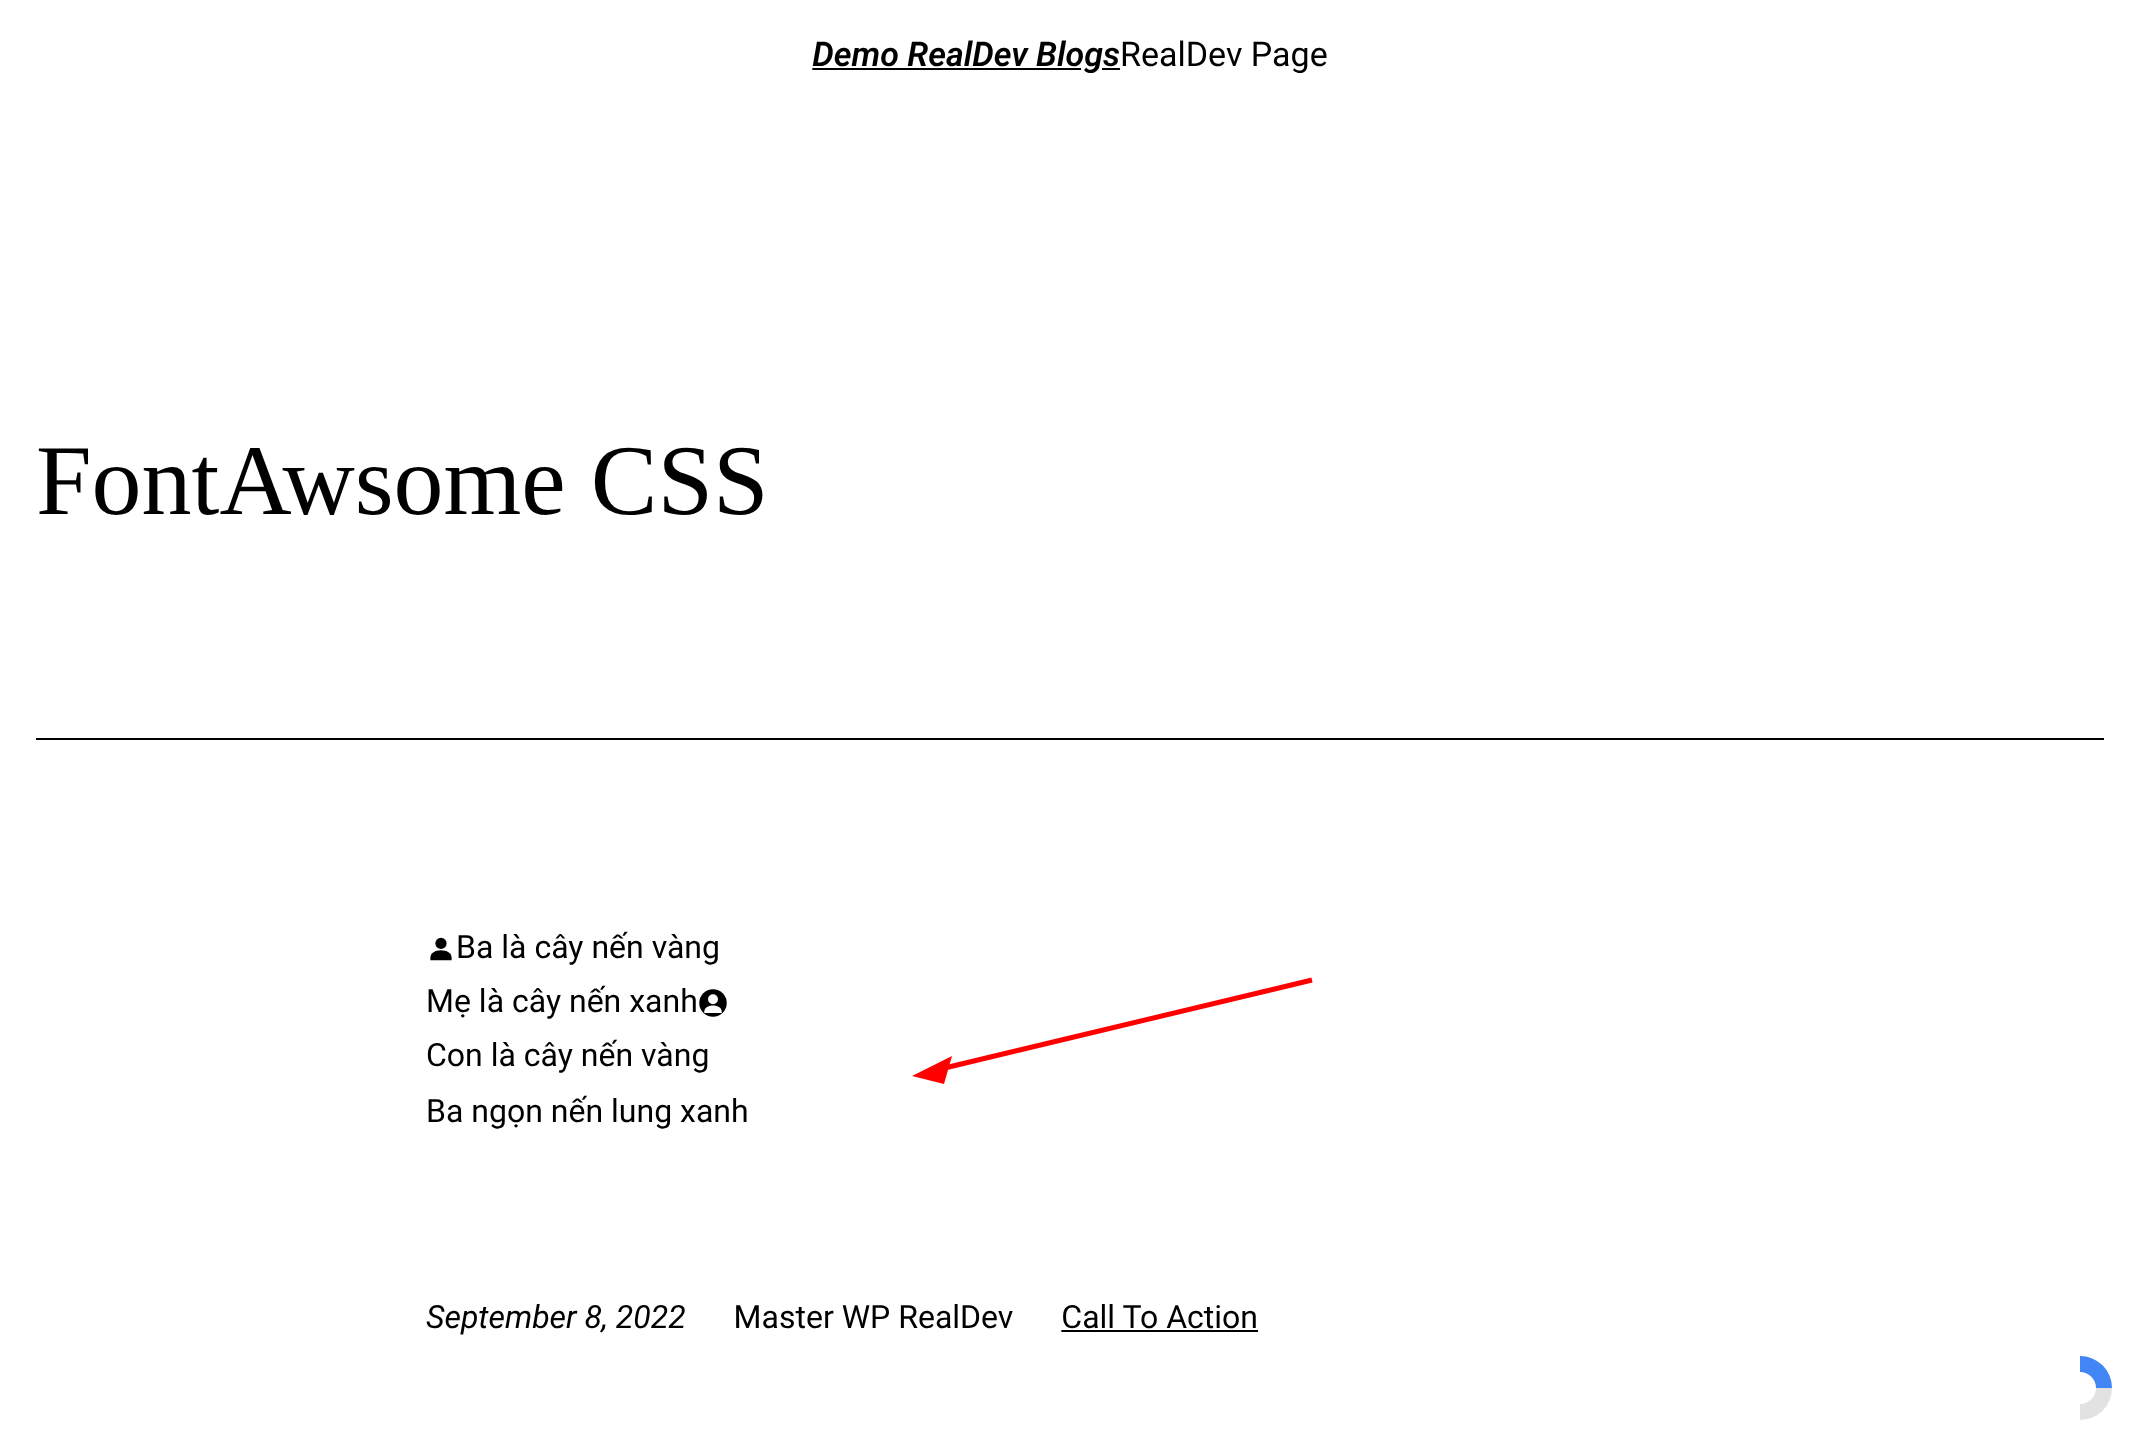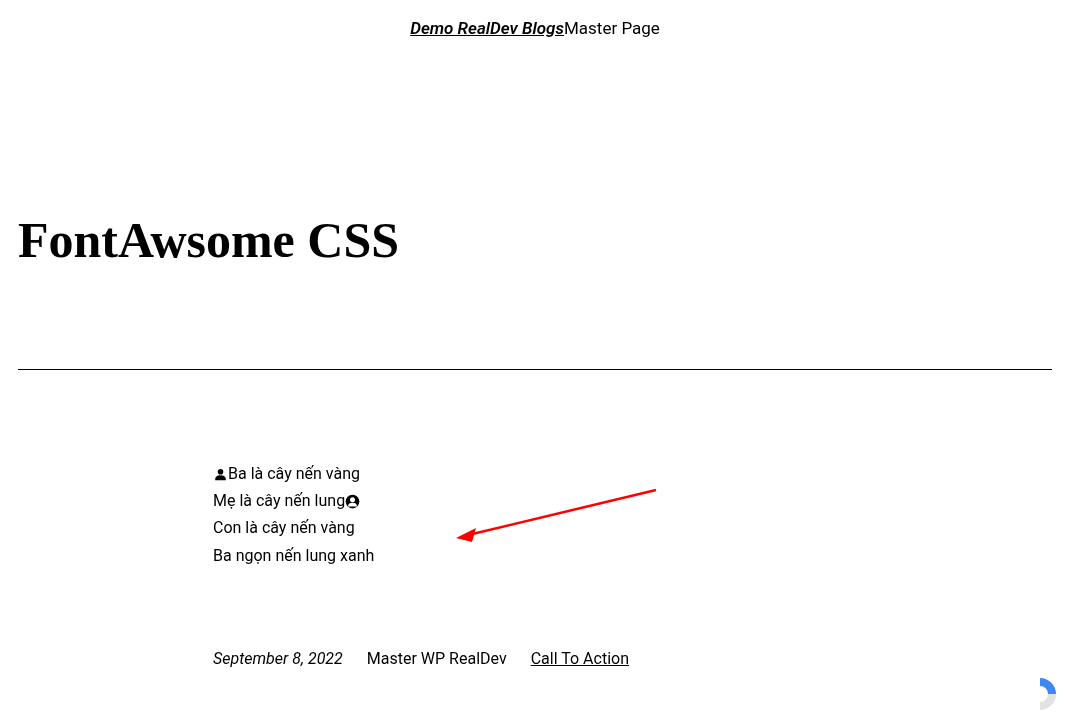--- a/index.html
+++ b/index.html
@@ -30,21 +30,21 @@
     }
     .nav-link {
       font-size: 17px;
       cursor: pointer;
     }
     .main {
       padding: 0 18px;
     }
     .page-title {
       font-family: Georgia, "Times New Roman", serif;
-      font-weight: 700;
+      font-weight: 400;
       font-size: 50px;
       margin-top: 155px;
       margin-bottom: 100px;
     }
     .divider {
       border: none;
       border-top: 1px solid #000;
       margin: 0 0 90px 0;
     }
     .content {
@@ -92,38 +92,38 @@
       bottom: 6px;
       width: 40px;
       height: 36px;
     }
   </style>
 </head>
 <body>
 
 <div class="header">
   <a class="site-title">Demo RealDev Blogs</a>
-  <a class="nav-link">Master Page</a>
+  <a class="nav-link">RealDev Page</a>
 </div>
 
 <div class="main">
   <h1 class="page-title">FontAwsome CSS</h1>
   <hr class="divider">
 
   <div class="content">
     <span class="content-line">
       <span class="icon">
         <svg width="15" height="15" viewBox="0 0 24 24" fill="#000">
             <circle cx="12" cy="7.5" r="4.5"></circle>
             <path d="M12 13c-4.5 0-8.5 2.2-8.5 6v2h17v-2c0-3.8-4-6-8.5-6z"></path>
           </svg>
       </span><span>Ba là cây nến vàng</span>
     </span>
     <span class="content-line">
-      <span>Mẹ là cây nến lung</span><span class="icon">
+      <span>Mẹ là cây nến xanh</span><span class="icon">
         <svg width="15" height="15" viewBox="0 0 24 24" fill="#000">
             <circle cx="12" cy="12" r="11"></circle>
             <circle cx="12" cy="9" r="4" fill="#fff"></circle>
             <path d="M12 14c-4 0-7 2-7 5v1h14v-1c0-3-3-5-7-5z" fill="#fff"></path>
           </svg>
       </span>
     </span>
     <span class="content-line">
       <span>Con là cây nến vàng</span>
     </span>

